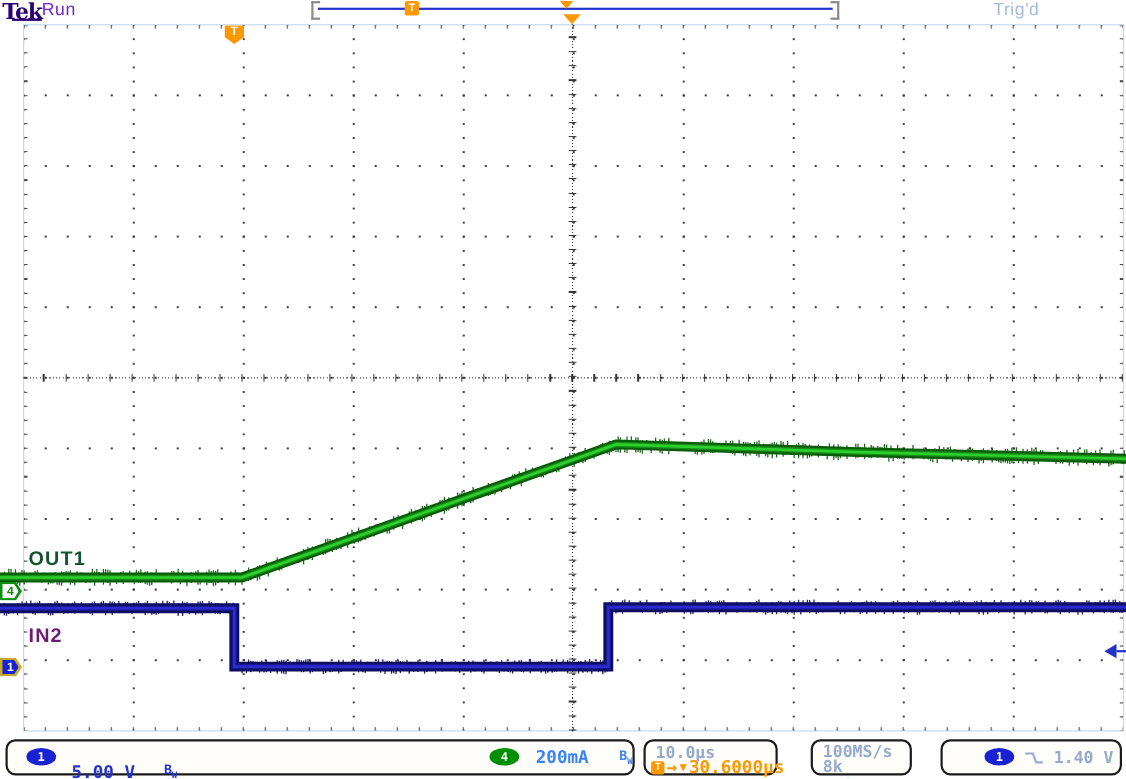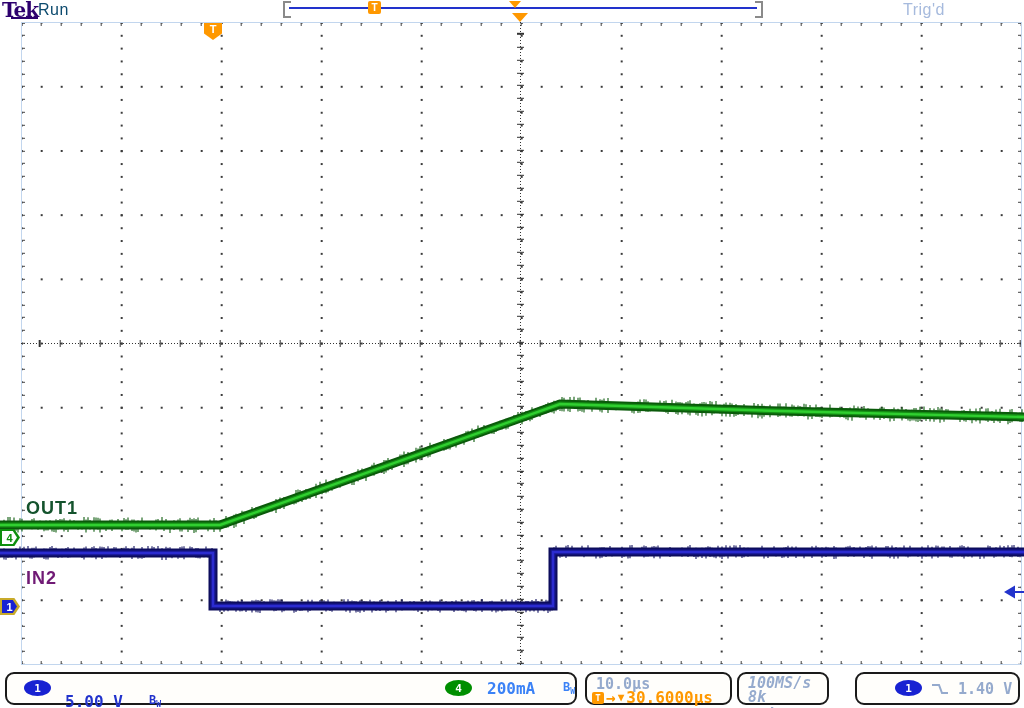--- a/index.html
+++ b/index.html
@@ -4,21 +4,21 @@
 <style>
   html,body{margin:0;padding:0;background:#fff;}
   .screen{position:relative;width:1024px;height:708px;background:#ffffff;overflow:hidden;
           font-family:"Liberation Sans",sans-serif;}
 
   
   .topbar{position:absolute;left:0;top:0;width:1024px;height:22px;z-index:40;}
   .tek{position:absolute;left:2px;top:-2px;font-family:"DejaVu Serif",serif;font-weight:bold;
        font-size:20px;color:#2d006e;letter-spacing:-1px;}
   .tek-underline{position:absolute;left:11px;top:17px;width:27px;height:2px;background:#2d006e;}
-  .run{position:absolute;left:38px;top:1px;font-size:16px;color:#0c4a6e;letter-spacing:.5px;}
+  .run{position:absolute;left:38px;top:1px;font-size:16px;color:#6d28d9;letter-spacing:.5px;}
   .trigd{position:absolute;left:903px;top:1px;font-size:16px;color:#a6badd;letter-spacing:.5px;}
   .recbar{position:absolute;left:283px;top:0;width:480px;height:16px;}
   .lbracket{position:absolute;left:0;top:1px;width:6px;height:13px;
             border:2px solid #8a8a8a;border-right:none;}
   .rbracket{position:absolute;right:0;top:1px;width:6px;height:13px;
             border:2px solid #8a8a8a;border-left:none;}
   .recline{position:absolute;left:6px;right:6px;top:7px;height:2px;background:#2233cc;}
   .bar-tflag{position:absolute;left:85px;top:1px;width:13px;height:13px;background:#ff9800;
              border-radius:2px;color:#fff;font-weight:bold;font-size:10px;line-height:13px;
              text-align:center;}
@@ -81,22 +81,22 @@
   .chmark-ch1{top:598px;background:#c8aa2a;}
   .chmark-ch1 .chmark-in{background:#1822d2;color:#fff;}
   .trig-arrow{position:absolute;left:1002px;top:582px;z-index:20;}
 
   
   .statusbar{position:absolute;left:0;top:671px;width:1024px;height:37px;z-index:50;
       font-family:"DejaVu Sans Mono",monospace;}
   .sbox{position:absolute;top:1px;height:33px;box-sizing:border-box;background:#fffefb;
       border:2px solid #1a1a1a;border-radius:9px;}
   .box-ch{left:5px;width:572px;}
-  .box-h{left:585px;width:147px;}
-  .box-acq{left:737px;width:92px;font-style:italic;}
+  .box-h{left:585px;width:122px;}
+  .box-acq{left:737px;width:92px;}
   .box-trig{left:855px;width:165px;}
   .badge{position:absolute;width:27px;height:16px;border-radius:50%;color:#fff;
       font-size:11px;font-weight:bold;display:flex;align-items:center;justify-content:center;}
   .badge-blue{background:#1822d2;}
   .badge-green{background:#008f00;}
   .readout{position:absolute;font-weight:bold;white-space:nowrap;}
   .c-blue{color:#2233cc;margin-top:13px;} .c-green{color:#3b82f6;} .c-light{color:#95aacd;} .c-orange{color:#ff9800;}
   .bw{position:absolute;font-size:12px;font-weight:bold;}
   .bw sub{font-size:8px;}
   .tb-line{position:absolute;left:9px;top:1px;font-size:15px;font-weight:bold;}

